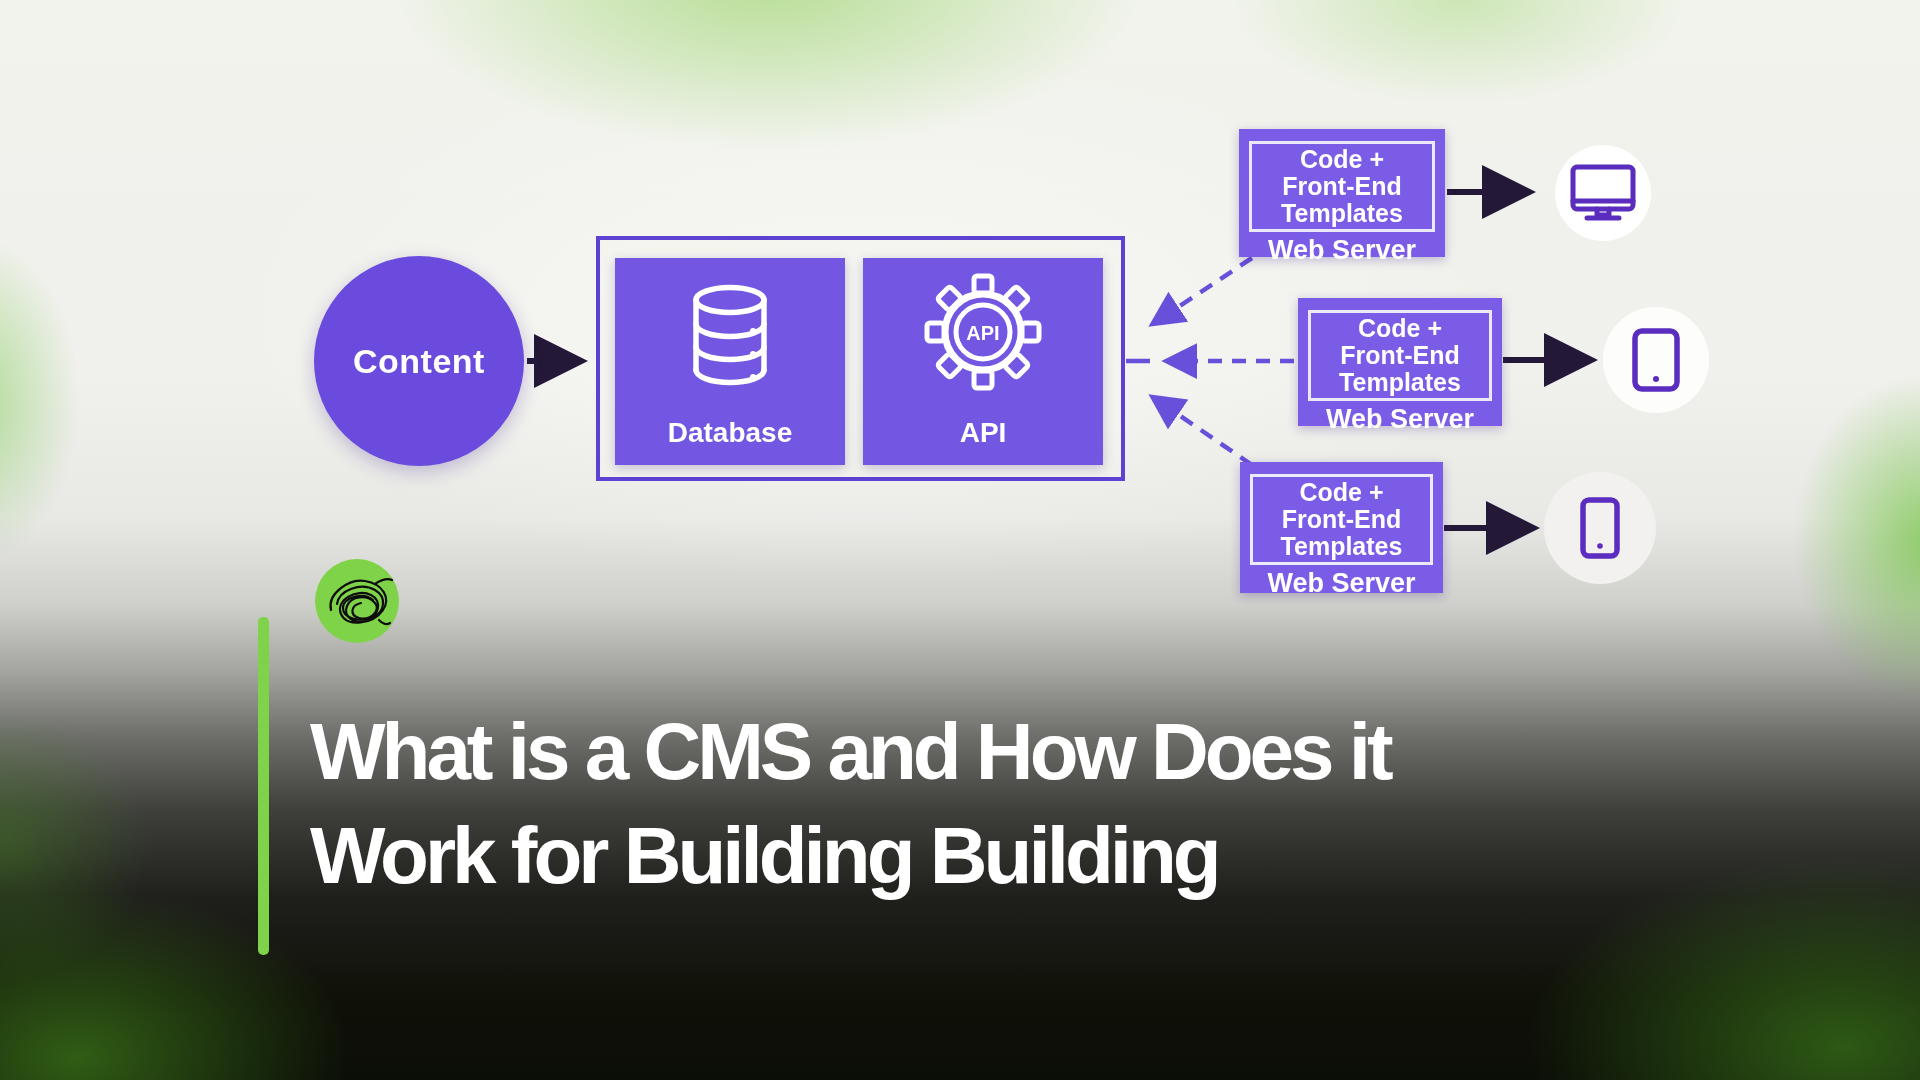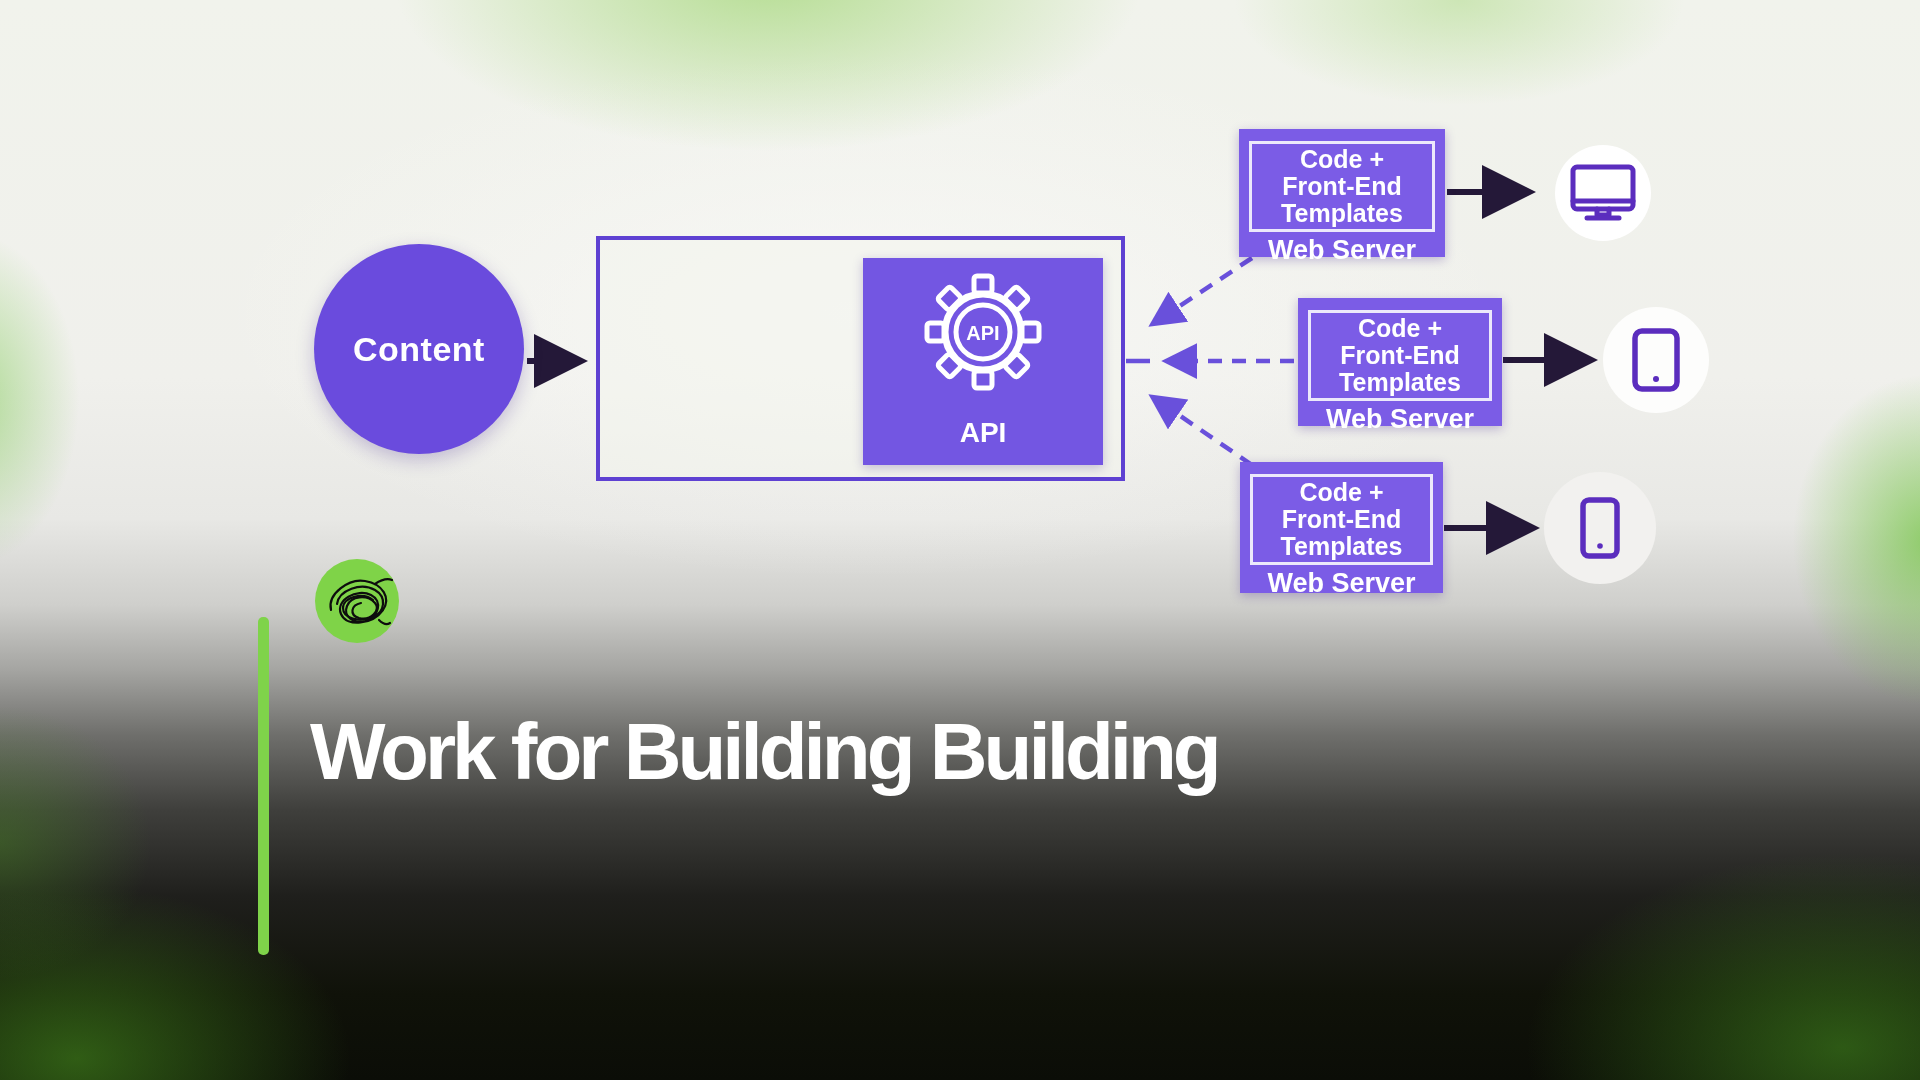--- a/index.html
+++ b/index.html
@@ -13,21 +13,21 @@
       radial-gradient(150px 230px at -1.5% 37%, rgba(120,200,75,.55), rgba(120,200,75,0) 72%),
       radial-gradient(380px 240px at 4% 98%, rgba(72,145,30,.60), rgba(72,145,30,0) 72%),
       radial-gradient(210px 190px at 0% 78%, rgba(72,140,30,.40), rgba(72,140,30,0) 72%),
       radial-gradient(440px 270px at 96% 97%, rgba(72,150,32,.55), rgba(72,150,32,0) 72%),
       radial-gradient(830px 340px at 45% 29%, rgba(249,249,247,.80), rgba(249,249,247,0) 78%),
       linear-gradient(180deg,#f1f3ec 0%,#f0f0ec 35%,#e8e8e5 48%,#cfcfcc 56%,#a5a5a2 62%,#6f6f6c 68%,#3f3f3c 75%,#1f1f1c 83%,#101209 92%,#0b0d07 100%);
   }
   .arrows{position:absolute;left:0;top:0;width:1920px;height:1080px;pointer-events:none;}
 
   .content-circle{
-    position:absolute;left:314px;top:244px;width:210px;height:210px;border-radius:50%;
+    position:absolute;left:314px;top:256px;width:210px;height:210px;border-radius:50%;
     background:#6a4bdd;display:flex;align-items:center;justify-content:center;
     box-shadow:0 6px 18px rgba(60,30,140,.25);
   }
   .content-circle span{color:#fff;font-size:34px;font-weight:bold;letter-spacing:.5px;}
 
   .cms-box{
     position:absolute;left:596px;top:236px;width:529px;height:245px;
     border:4px solid #5e41d2;background:rgba(242,244,236,.55);box-sizing:border-box;
   }
   .sub-box{
@@ -99,20 +99,38 @@
     <line x1="1294" y1="361" x2="1168" y2="361" stroke="#6950db" stroke-width="4.5" stroke-dasharray="14 10" marker-end="url(#ah-purple)"></line>
     <line x1="1252" y1="465" x2="1154" y2="398" stroke="#6950db" stroke-width="4.5" stroke-dasharray="14 10" marker-end="url(#ah-purple)"></line>
     <line x1="1126" y1="361" x2="1150" y2="361" stroke="#6950db" stroke-width="4.5"></line>
   </svg>
 
   <div class="content-circle">
     <span>Content</span>
   </div>
 
   <div class="cms-box">
+    <div class="sub-box db-box">
+      <svg class="glyph" width="92" height="110" viewBox="0 0 92 110">
+        <g fill="none" stroke="#ffffff" stroke-width="5.5" stroke-linecap="round">
+          <ellipse cx="46" cy="18" rx="34" ry="12.5"></ellipse>
+          <path d="M12,18 V88"></path>
+          <path d="M80,18 V88"></path>
+          <path d="M12,42 A34,12.5 0 0 0 80,42"></path>
+          <path d="M12,65 A34,12.5 0 0 0 80,65"></path>
+          <path d="M12,88 A34,12.5 0 0 0 80,88"></path>
+        </g>
+        <g fill="#ffffff">
+          <circle cx="69" cy="49" r="3"></circle>
+          <circle cx="69" cy="72" r="3"></circle>
+          <circle cx="69" cy="95" r="3"></circle>
+        </g>
+      </svg>
+      <div class="box-label">Database</div>
+    </div>
     <div class="sub-box api-box">
       <svg class="glyph" width="120" height="120" viewBox="0 0 120 120">
         <circle cx="60" cy="60" r="38" fill="none" stroke="#ffffff" stroke-width="7"></circle>
         <g fill="#7356e2" stroke="#ffffff" stroke-width="5">
           <rect x="51" y="4" width="18" height="17" rx="3" transform="rotate(0 60 60)"></rect>
           <rect x="51" y="4" width="18" height="17" rx="3" transform="rotate(45 60 60)"></rect>
           <rect x="51" y="4" width="18" height="17" rx="3" transform="rotate(90 60 60)"></rect>
           <rect x="51" y="4" width="18" height="17" rx="3" transform="rotate(135 60 60)"></rect>
           <rect x="51" y="4" width="18" height="17" rx="3" transform="rotate(180 60 60)"></rect>
           <rect x="51" y="4" width="18" height="17" rx="3" transform="rotate(225 60 60)"></rect>
@@ -185,16 +203,17 @@
     <svg width="76" height="66" viewBox="0 0 76 66">
       <g fill="none" stroke="#0d0d0d" stroke-width="2.2" stroke-linecap="round">
         <path d="M12,42 C8,26 30,10 46,13 C64,16 72,30 64,42 C54,56 28,60 22,46 C16,32 38,20 52,27 C64,33 60,49 46,53 C34,56 24,48 28,38 C32,28 48,26 56,35 C62,42 52,53 40,50 C30,47 32,37 42,35"></path>
         <path d="M18,36 C20,22 42,14 56,22 C68,29 66,44 54,49 C40,55 24,50 24,40 C24,29 44,24 54,32"></path>
         <path d="M56,16 C62,12 68,10 73,12 M60,52 C64,56 68,57 71,55"></path>
       </g>
     </svg>
   </div>
 
   <div class="title">
+    <div>What is a CMS and How Does it</div>
     <div>Work for Building Building</div>
   </div>
 
 </div>
 
 </body></html>

